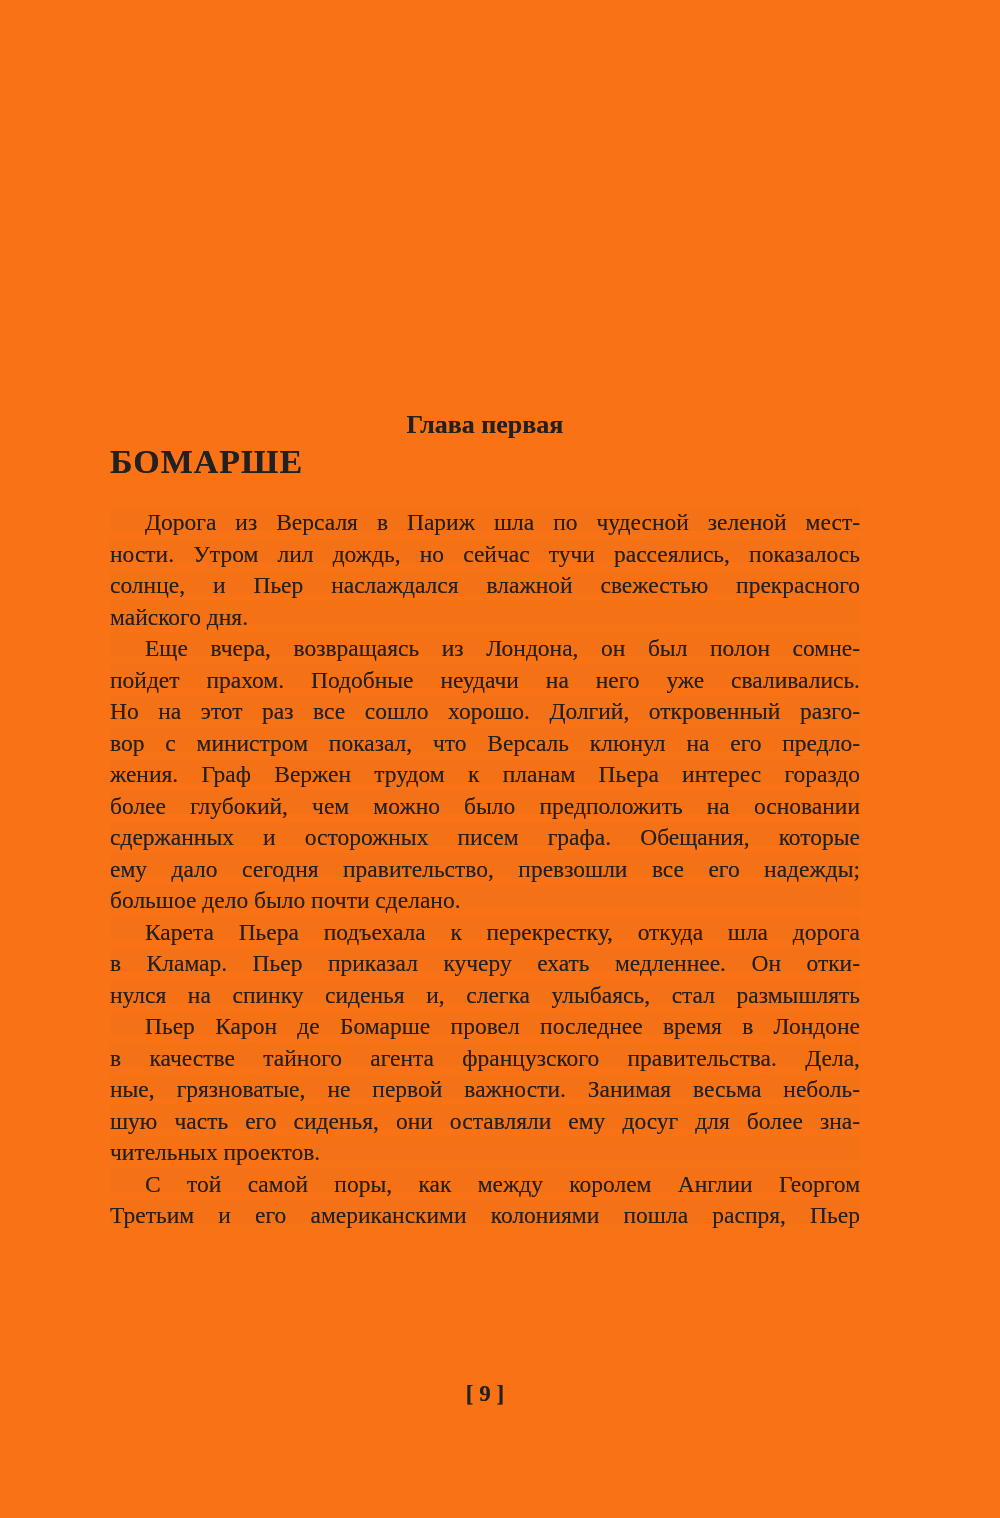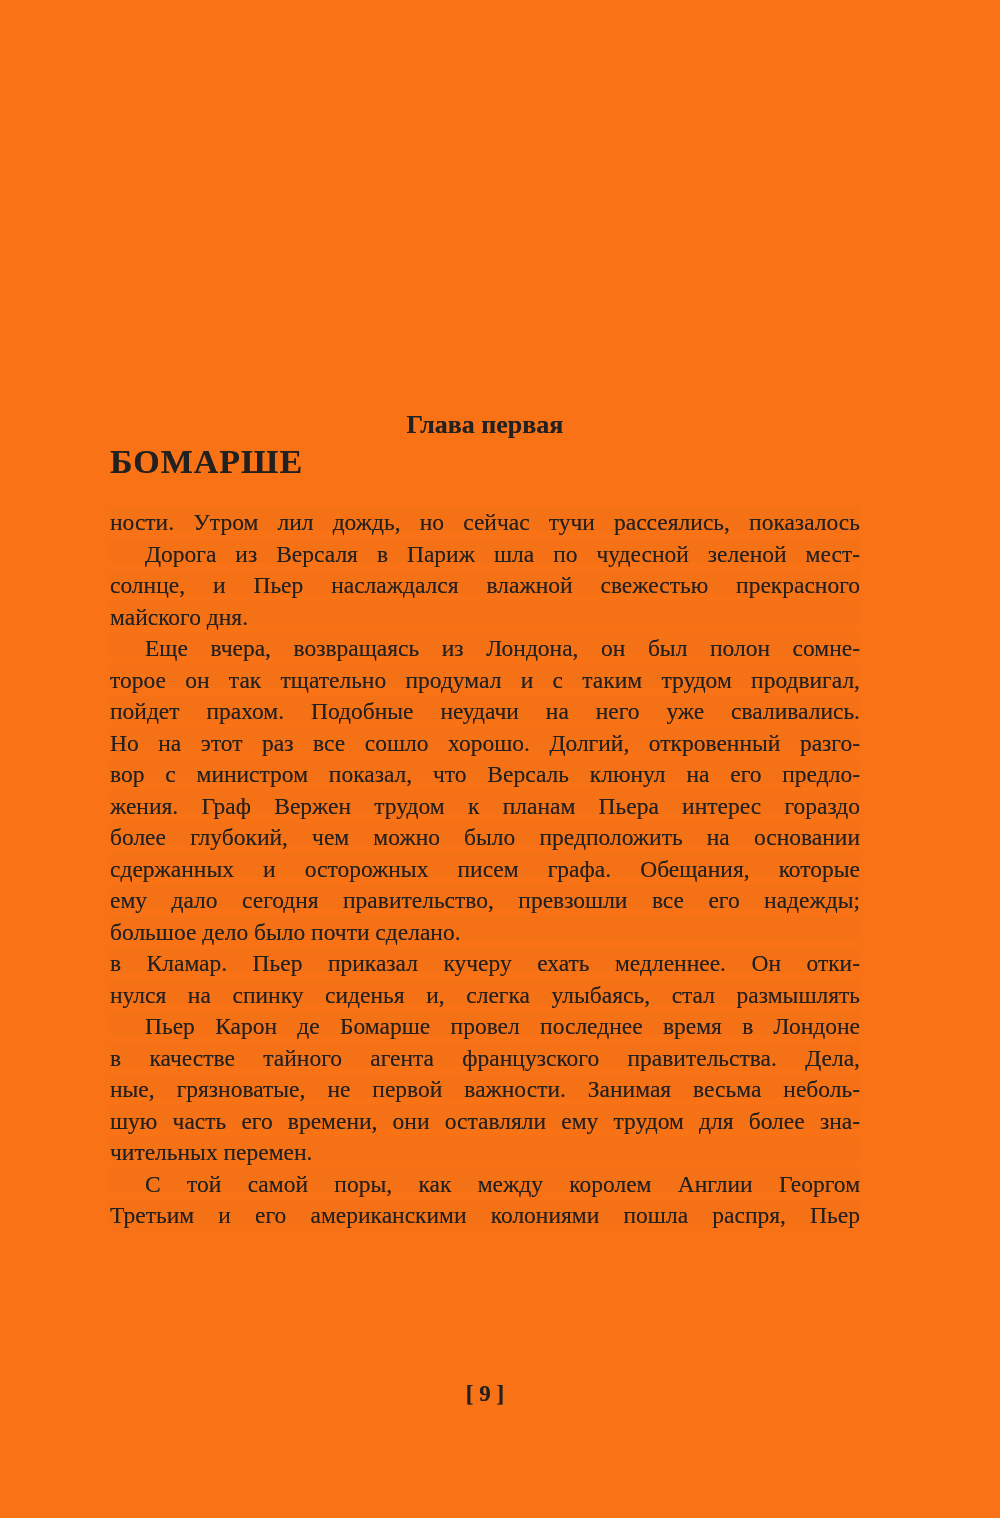--- a/index.html
+++ b/index.html
@@ -80,47 +80,47 @@
   }
 </style>
 </head>
 <body>
 
 <div class="book-page">
   <div class="chapter-heading">Глава первая</div>
   <div class="chapter-title">БОМАРШЕ</div>
   <div class="body-text">
       <div class="paragraph">
+        <div class="line first">Дорога из Версаля в Париж шла по чудесной зеленой мест-</div>
         <div class="line">ности. Утром лил дождь, но сейчас тучи рассеялись, показалось</div>
-        <div class="line first">Дорога из Версаля в Париж шла по чудесной зеленой мест-</div>
         <div class="line">солнце, и Пьер наслаждался влажной свежестью прекрасного</div>
         <div class="line last">майского дня.</div>
       </div>
       <div class="paragraph">
         <div class="line first">Еще вчера, возвращаясь из Лондона, он был полон сомне-</div>
-        <div class="line">торое он так тщательно продумал и с таким трудом продвигал,</div>
         <div class="line">пойдет прахом. Подобные неудачи на него уже сваливались.</div>
         <div class="line">Но на этот раз все сошло хорошо. Долгий, откровенный разго-</div>
         <div class="line">вор с министром показал, что Версаль клюнул на его предло-</div>
         <div class="line">жения. Граф Вержен трудом к планам Пьера интерес гораздо</div>
         <div class="line">более глубокий, чем можно было предположить на основании</div>
         <div class="line">сдержанных и осторожных писем графа. Обещания, которые</div>
         <div class="line">ему дало сегодня правительство, превзошли все его надежды;</div>
         <div class="line last">большое дело было почти сделано.</div>
       </div>
       <div class="paragraph">
+        <div class="line first">Карета Пьера подъехала к перекрестку, откуда шла дорога</div>
         <div class="line">в Кламар. Пьер приказал кучеру ехать медленнее. Он отки-</div>
         <div class="line">нулся на спинку сиденья и, слегка улыбаясь, стал размышлять</div>
       </div>
       <div class="paragraph">
         <div class="line first">Пьер Карон де Бомарше провел последнее время в Лондоне</div>
         <div class="line">в качестве тайного агента французского правительства. Дела,</div>
         <div class="line">ные, грязноватые, не первой важности. Занимая весьма неболь-</div>
-        <div class="line">шую часть его времени, они оставляли ему трудом для более зна-</div>
-        <div class="line last">чительных перемен.</div>
+        <div class="line">шую часть его сиденья, они оставляли ему досуг для более зна-</div>
+        <div class="line last">чительных проектов.</div>
       </div>
       <div class="paragraph">
         <div class="line first">С той самой поры, как между королем Англии Георгом</div>
         <div class="line">Третьим и его американскими колониями пошла распря, Пьер</div>
       </div>
     </div>
   <div class="page-number">[ 9 ]</div>
 </div>
 
 </body></html>

